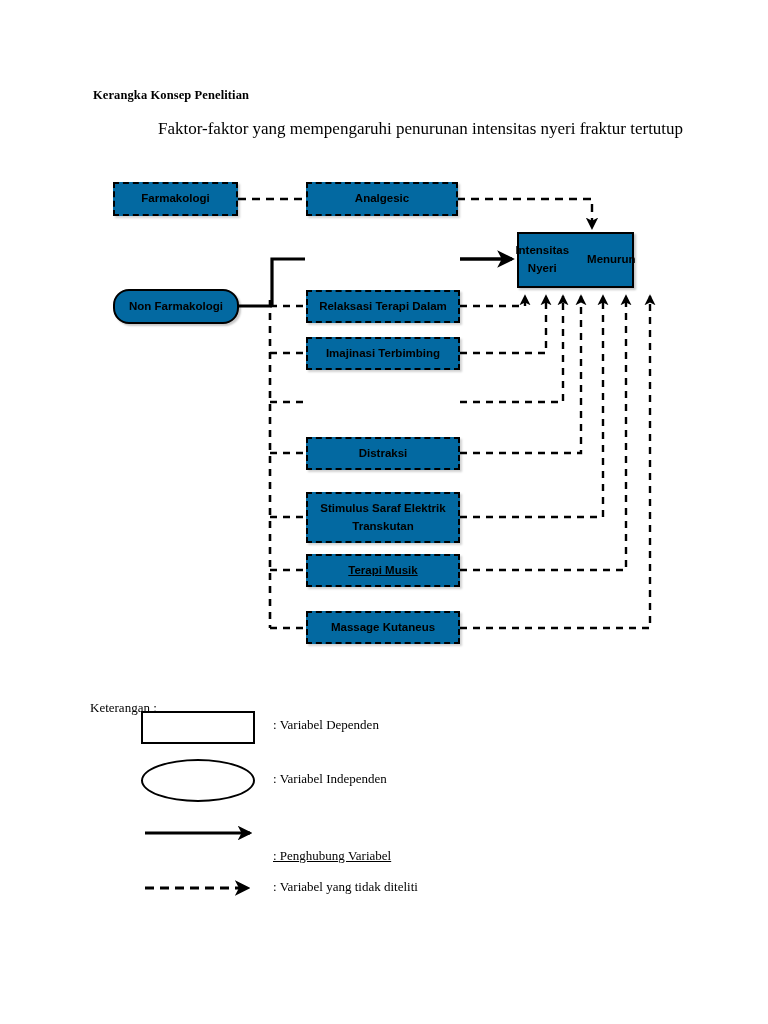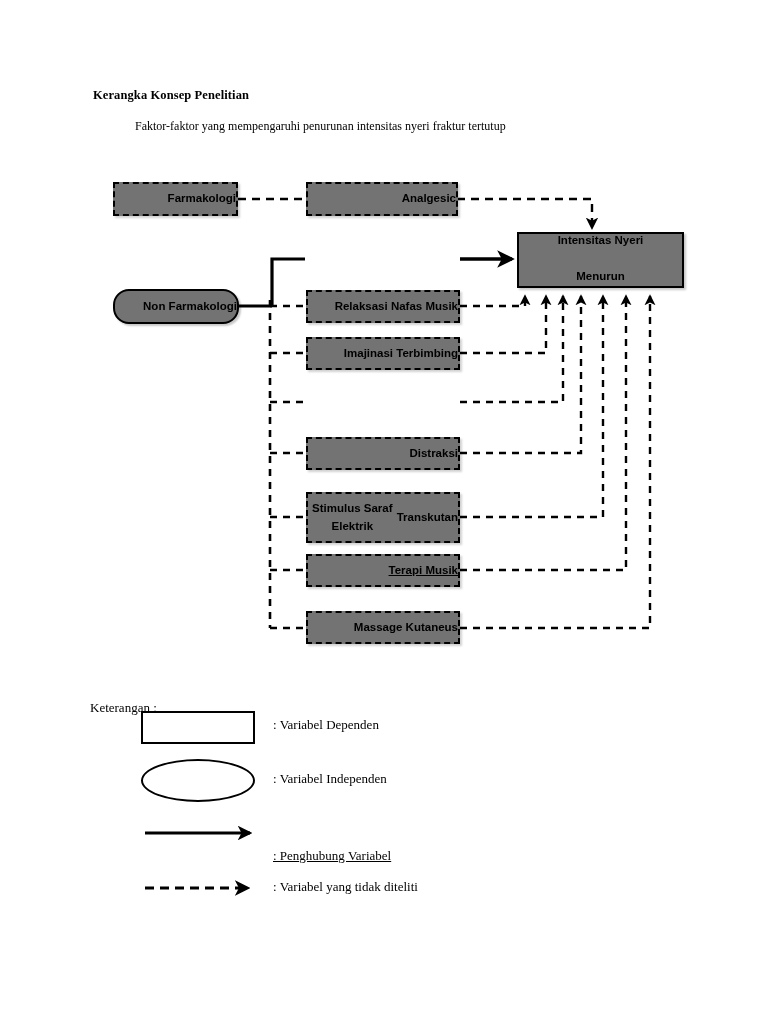--- a/index.html
+++ b/index.html
@@ -22,22 +22,22 @@
     font-family: "Liberation Serif", serif;
     font-weight: bold;
     font-size: 12.5px;
     left: 93px; top: 88px;
     letter-spacing: .1px;
     white-space: nowrap;
   }
   .subttl {
     position: absolute;
     font-family: "Liberation Serif", serif;
-    font-size: 12px;
-    left: 135px; top: 119px;
+    font-size: 17px;
+    left: 158px; top: 119px;
     white-space: nowrap;
   }
   .ket {
     position: absolute;
     font-family: "Liberation Serif", serif;
     font-size: 13px;
     left: 90px; top: 652px;
     white-space: nowrap;
     margin-top: 48px;
   }
@@ -52,28 +52,28 @@
   #lt1 { top: 771px; }
   #lt2 { top: 848px; text-decoration: underline; }
   #lt3 { top: 879px; }
 
   
   .node {
     position: absolute;
     box-sizing: border-box;
     display: flex;
     align-items: center;
-    justify-content: flex-end;
+    justify-content: center;
     text-align: center;
     font-family: "Liberation Sans", sans-serif;
     font-weight: bold;
     font-size: 11.5px;
     line-height: 1.55;
     color: #000;
-    background: #737373;
+    background: #0369a1;
     z-index: 5;
   }
   .node.solid  { border: 2.6px solid #000; box-shadow: 2px 2px 2px rgba(0,0,0,.22); }
   .node.dashed { border: 2.4px dashed #000; box-shadow: 2px 2px 2px rgba(0,0,0,.18); }
 
   svg#wires {
     position: absolute;
     left: 0; top: 0;
     width: 768px; height: 1024px;
     z-index: 1;
@@ -144,40 +144,40 @@
   </div>
 
   <div class="node dashed" style="left:306px; top:182px; width:152px; height:34px;">
     <span>Analgesic</span>
   </div>
 
   <div class="node solid" style="left:113px; top:289px; width:126px; height:35px;border-radius:16px;">
     <span>Non Farmakologi</span>
   </div>
 
-  <div class="node solid" style="left:517px; top:232px; width:167px; height:56px; flex-direction:column;gap:18px;">
+  <div class="node solid" style="left:517px; top:232px; width:117px; height:56px; flex-direction:row;gap:18px;">
     <span>Intensitas Nyeri</span>
     <span>Menurun</span>
   </div>
 
 
   <div class="node dashed" style="left:306px; top:290px; width:154px; height:33px;">
-    <span>Relaksasi Nafas Musik</span>
+    <span>Relaksasi Terapi Dalam</span>
   </div>
 
   <div class="node dashed" style="left:306px; top:337px; width:154px; height:33px;">
     <span>Imajinasi Terbimbing</span>
   </div>
 
 
   <div class="node dashed" style="left:306px; top:437px; width:154px; height:33px;">
     <span>Distraksi</span>
   </div>
 
-  <div class="node dashed" style="left:306px; top:492px; width:154px; height:51px; flex-direction:row;">
+  <div class="node dashed" style="left:306px; top:492px; width:154px; height:51px; flex-direction:column;">
     <span>Stimulus Saraf Elektrik</span>
     <span>Transkutan</span>
   </div>
 
   <div class="node dashed" style="left:306px; top:554px; width:154px; height:33px;text-decoration:underline;">
     <span>Terapi Musik</span>
   </div>
 
   <div class="node dashed" style="left:306px; top:611px; width:154px; height:33px;">
     <span>Massage Kutaneus</span>

